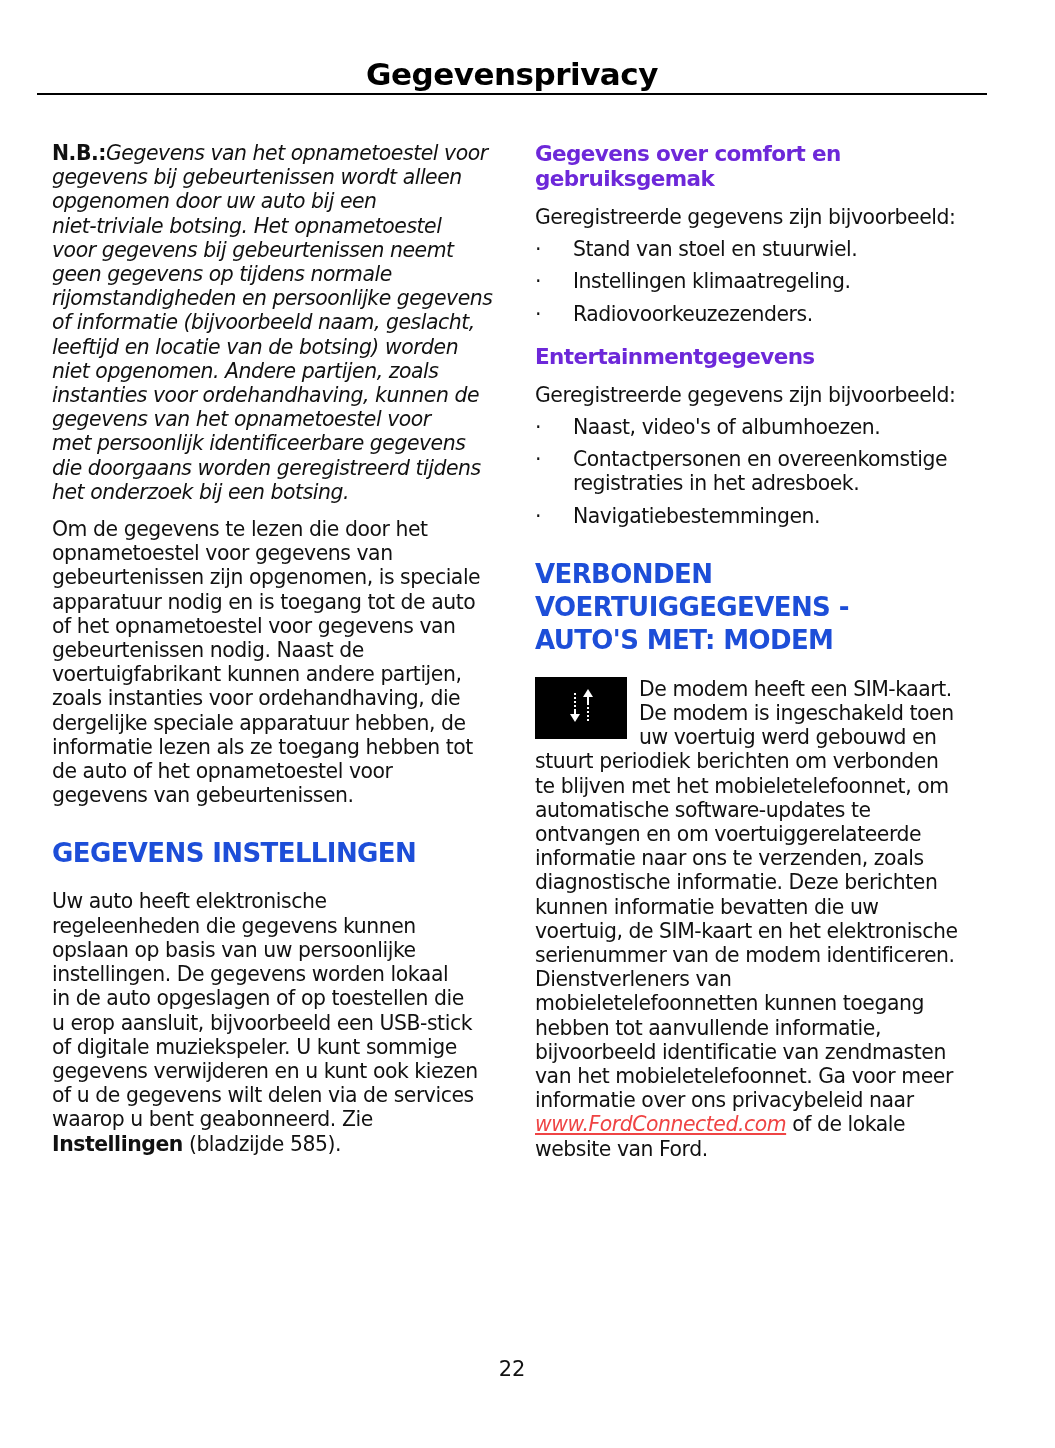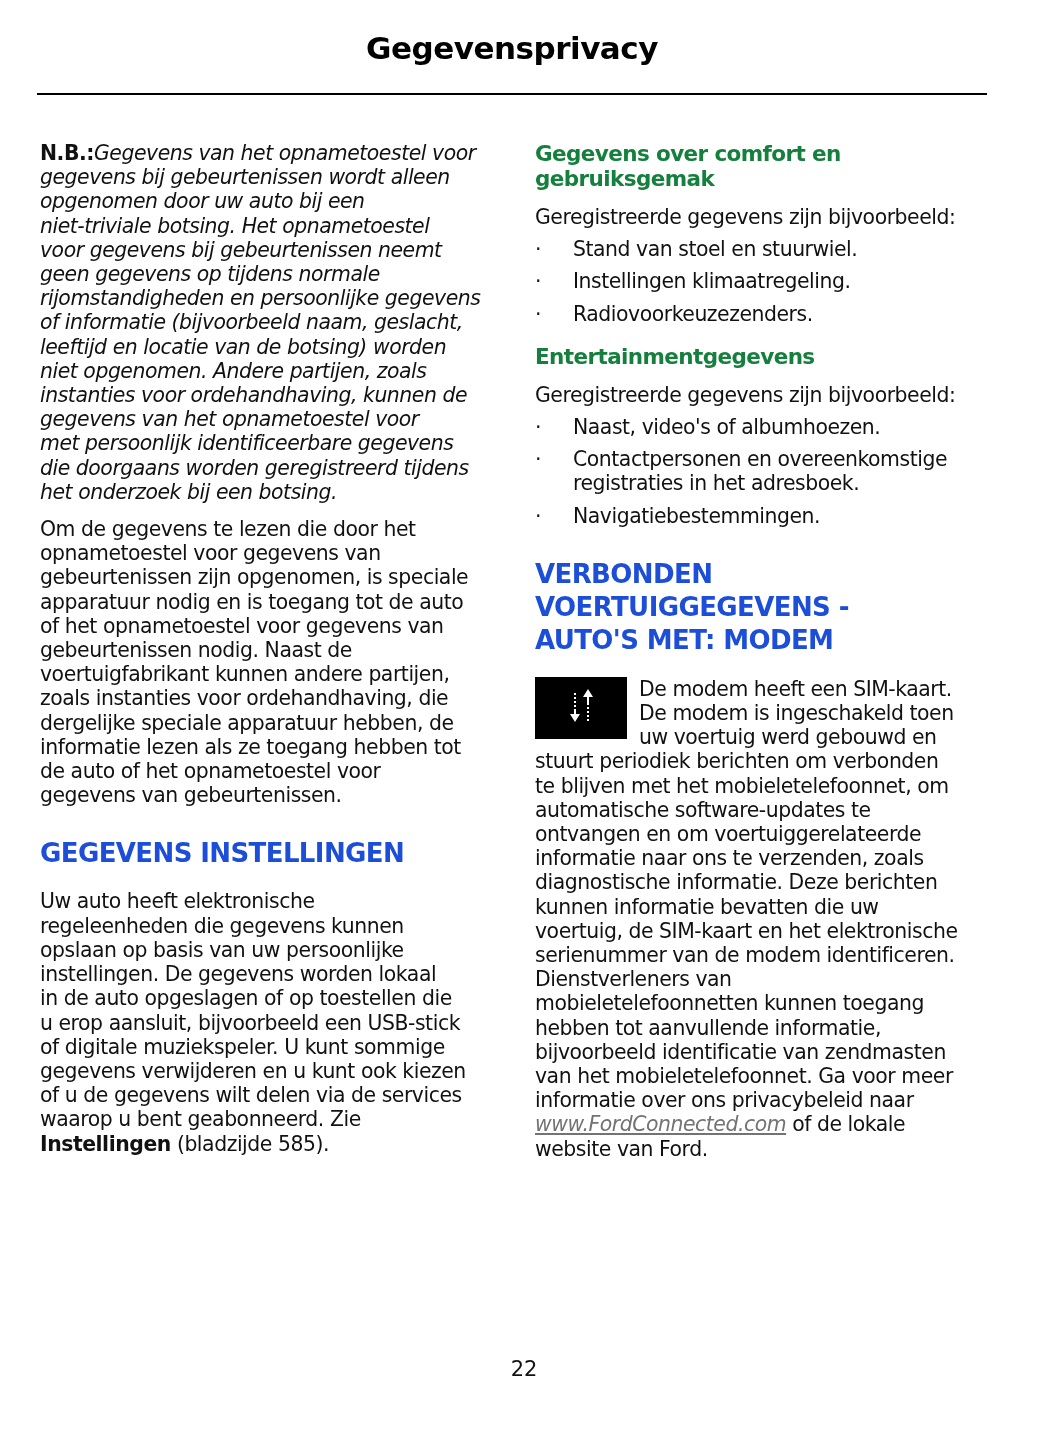--- a/index.html
+++ b/index.html
@@ -11,21 +11,21 @@
       width: 1055px;
       height: 1448px;
       position: relative;
       overflow: hidden;
       font-family: "DejaVu Sans", sans-serif;
       color: #111111;
     }
     .page-title {
       position: absolute;
       left: 0;
-      top: 30px;
+      top: 56px;
       width: 1024px;
       text-align: center;
       font-family: "DejaVu Sans", sans-serif;
       font-weight: bold;
       font-size: 31px;
       letter-spacing: -0.5px;
       color: #000;
     }
     .title-rule {
       position: absolute;
@@ -33,21 +33,21 @@
       top: 93px;
       width: 950px;
       height: 2px;
       background: #000;
     }
     .col {
       position: absolute;
       top: 140px;
       width: 462px;
     }
-    .col-left { left: 40px; }
+    .col-left { left: 52px; }
     .col-right { left: 535px; }
 
     .line-block {
       font-size: 20.4px;
       line-height: 24.2px;
       letter-spacing: -0.45px;
       white-space: nowrap;
     }
     .line-block .ln { display: block; }
     .italic { font-style: italic; }
@@ -64,21 +64,21 @@
       color: #1d4ed8;
       white-space: nowrap;
     }
     .h-section .ln { display: block; }
 
     .h-sub {
       font-weight: bold;
       font-size: 21.5px;
       line-height: 25px;
       letter-spacing: -0.6px;
-      color: #15803d;
+      color: #6d28d9;
       white-space: nowrap;
     }
     .h-sub .ln { display: block; }
 
     .bullet-list { list-style: none; margin: 0; padding: 0; }
     .bullet-item {
       position: relative;
       padding-left: 38px;
       margin-top: 8px;
       font-size: 20.4px;
@@ -105,21 +105,21 @@
     }
     .icon-box svg { position: absolute; left: 0; top: 0; }
 
     .link {
       color: #1d4f8a;
       font-style: italic;
       text-decoration: underline;
     }
     .page-number {
       position: absolute;
-      left: 12px;
+      left: 0;
       width: 1024px;
       top: 1357px;
       text-align: center;
       font-size: 21px;
       color: #111;
     }
   </style>
 </head>
 <body>
 
@@ -258,19 +258,19 @@
       <span class="ln">diagnostische informatie. Deze berichten</span>
       <span class="ln">kunnen informatie bevatten die uw</span>
       <span class="ln">voertuig, de SIM-kaart en het elektronische</span>
       <span class="ln">serienummer van de modem identificeren.</span>
       <span class="ln">Dienstverleners van</span>
       <span class="ln">mobieletelefoonnetten kunnen toegang</span>
       <span class="ln">hebben tot aanvullende informatie,</span>
       <span class="ln">bijvoorbeeld identificatie van zendmasten</span>
       <span class="ln">van het mobieletelefoonnet.  Ga voor meer</span>
       <span class="ln">informatie over ons privacybeleid naar</span>
-      <span class="ln"><span class="link" style="color: #737373;">www.FordConnected.com</span><span> of de lokale</span></span>
+      <span class="ln"><span class="link" style="color: #ef4444;">www.FordConnected.com</span><span> of de lokale</span></span>
       <span class="ln">website van Ford.</span>
     </div>
   </div>
 
   <div class="page-number">22</div>
 </div>
 
 </body></html>

